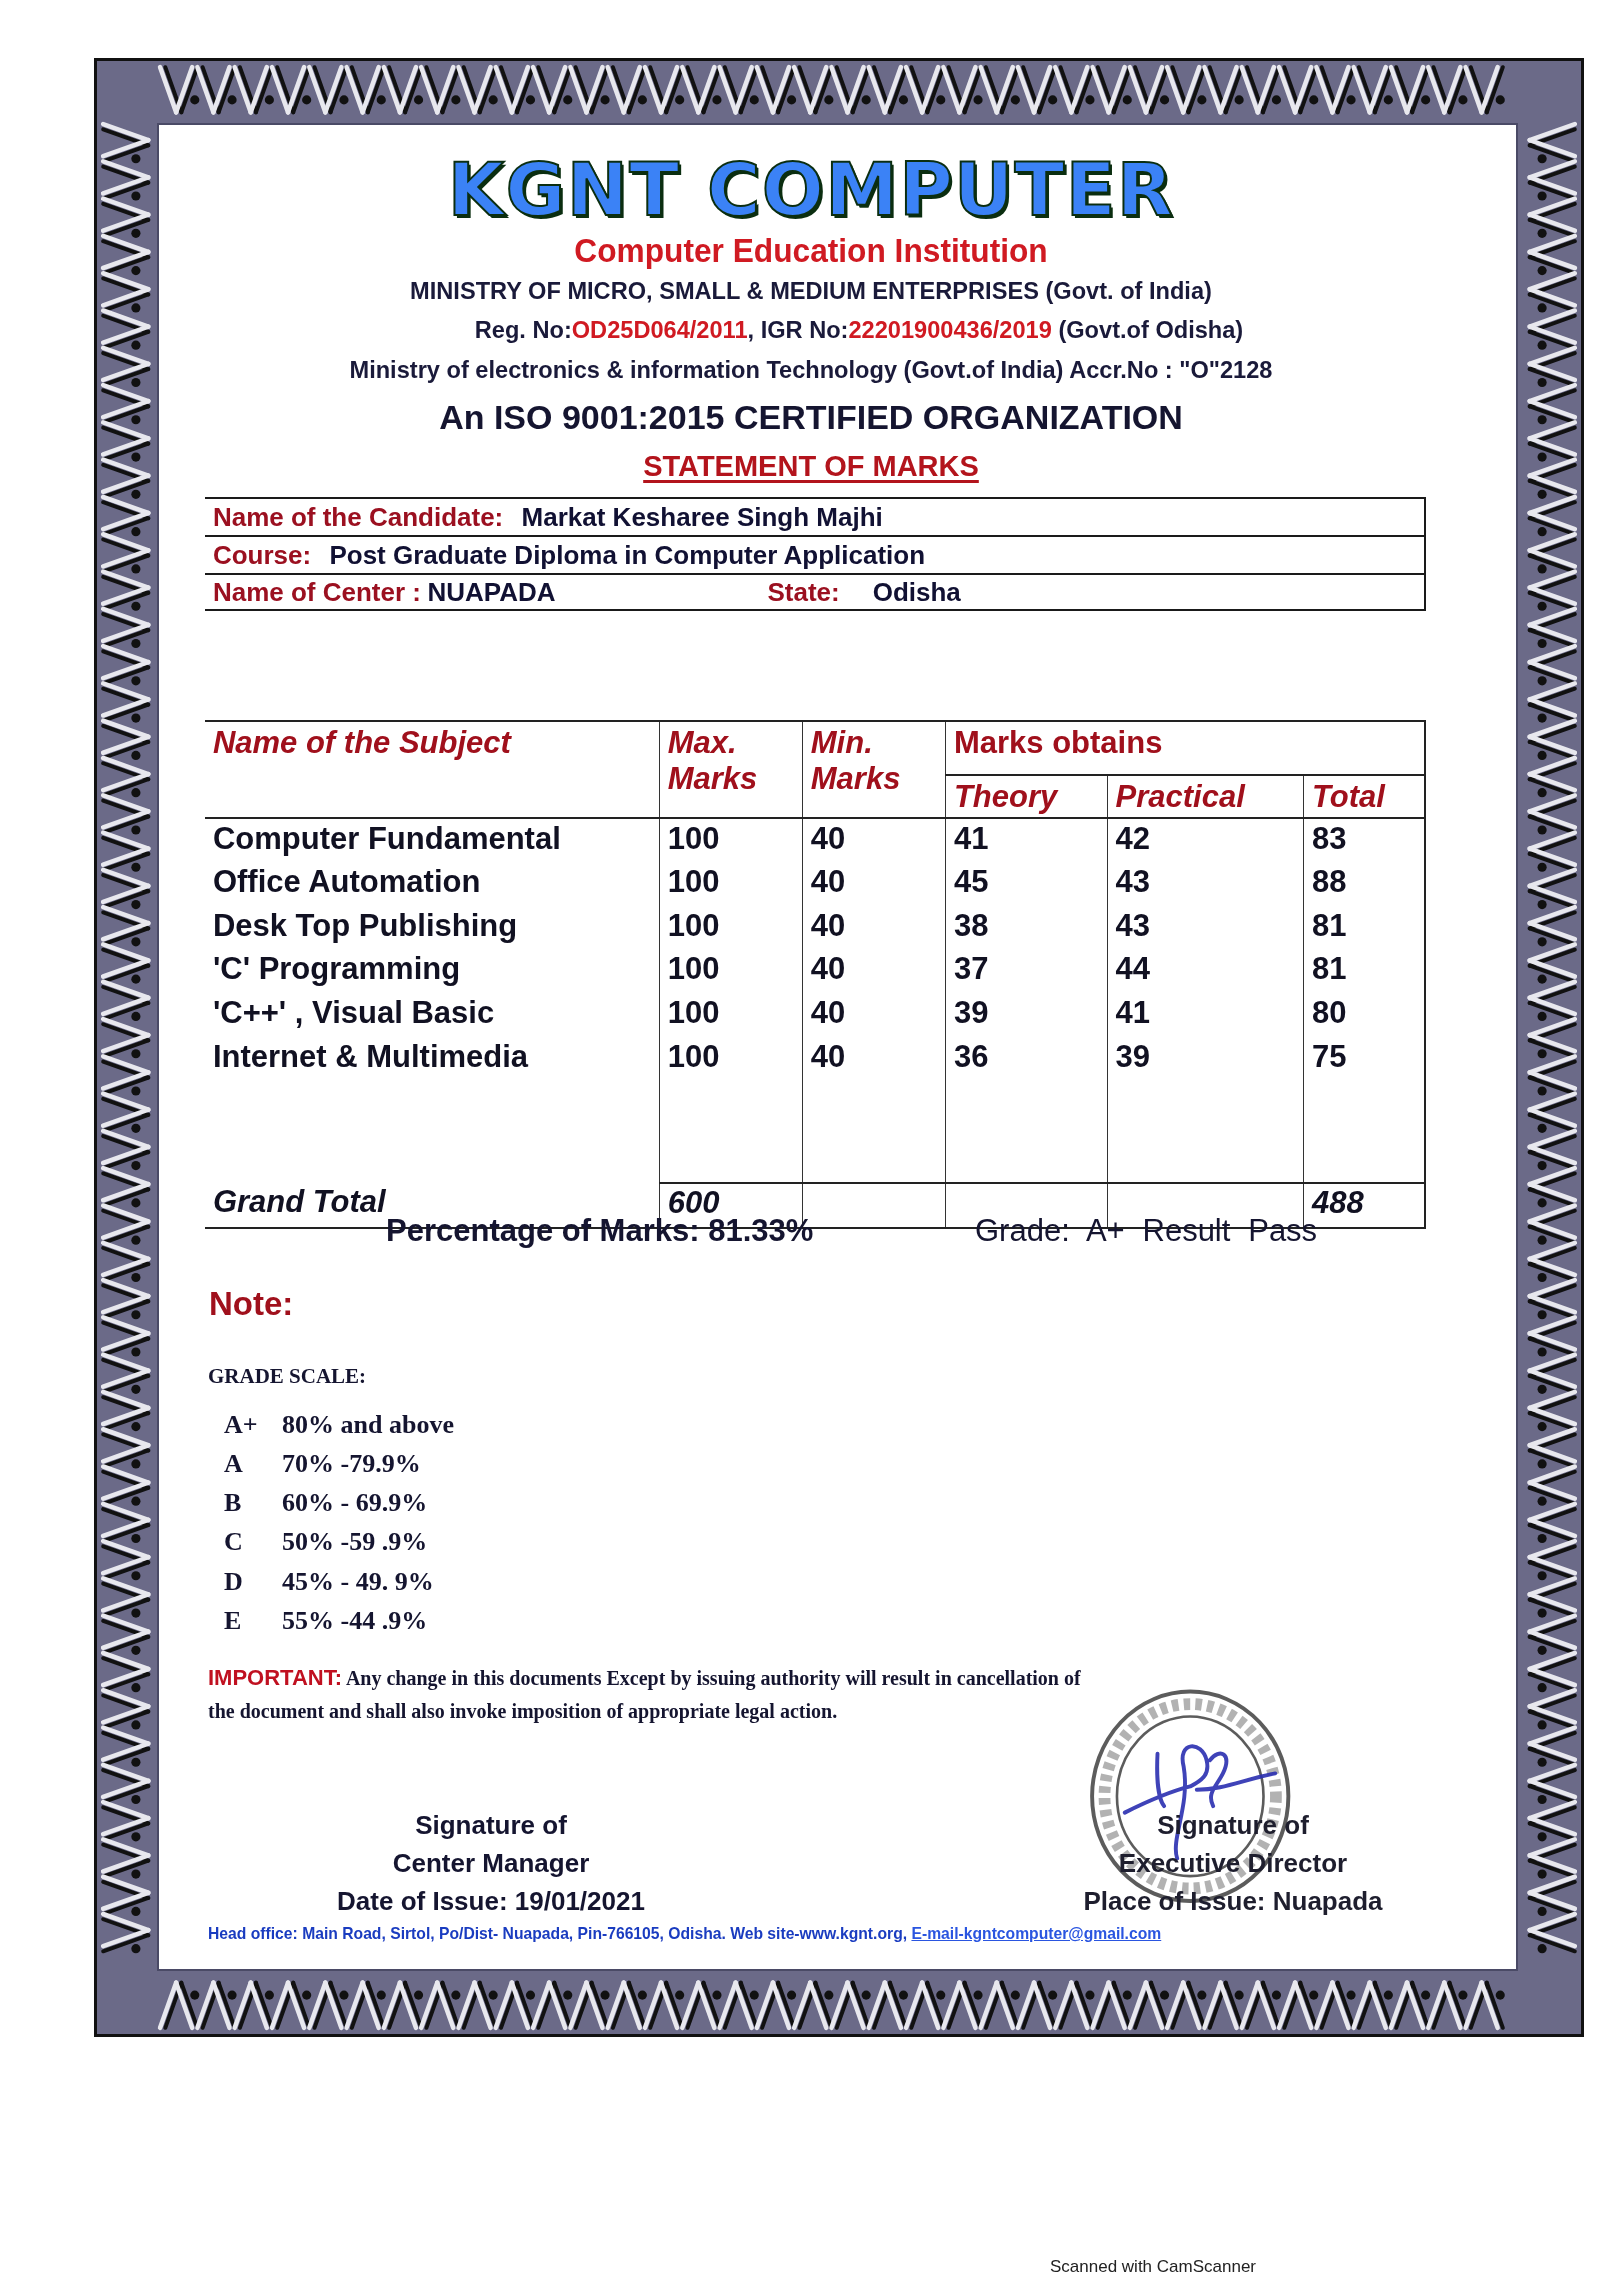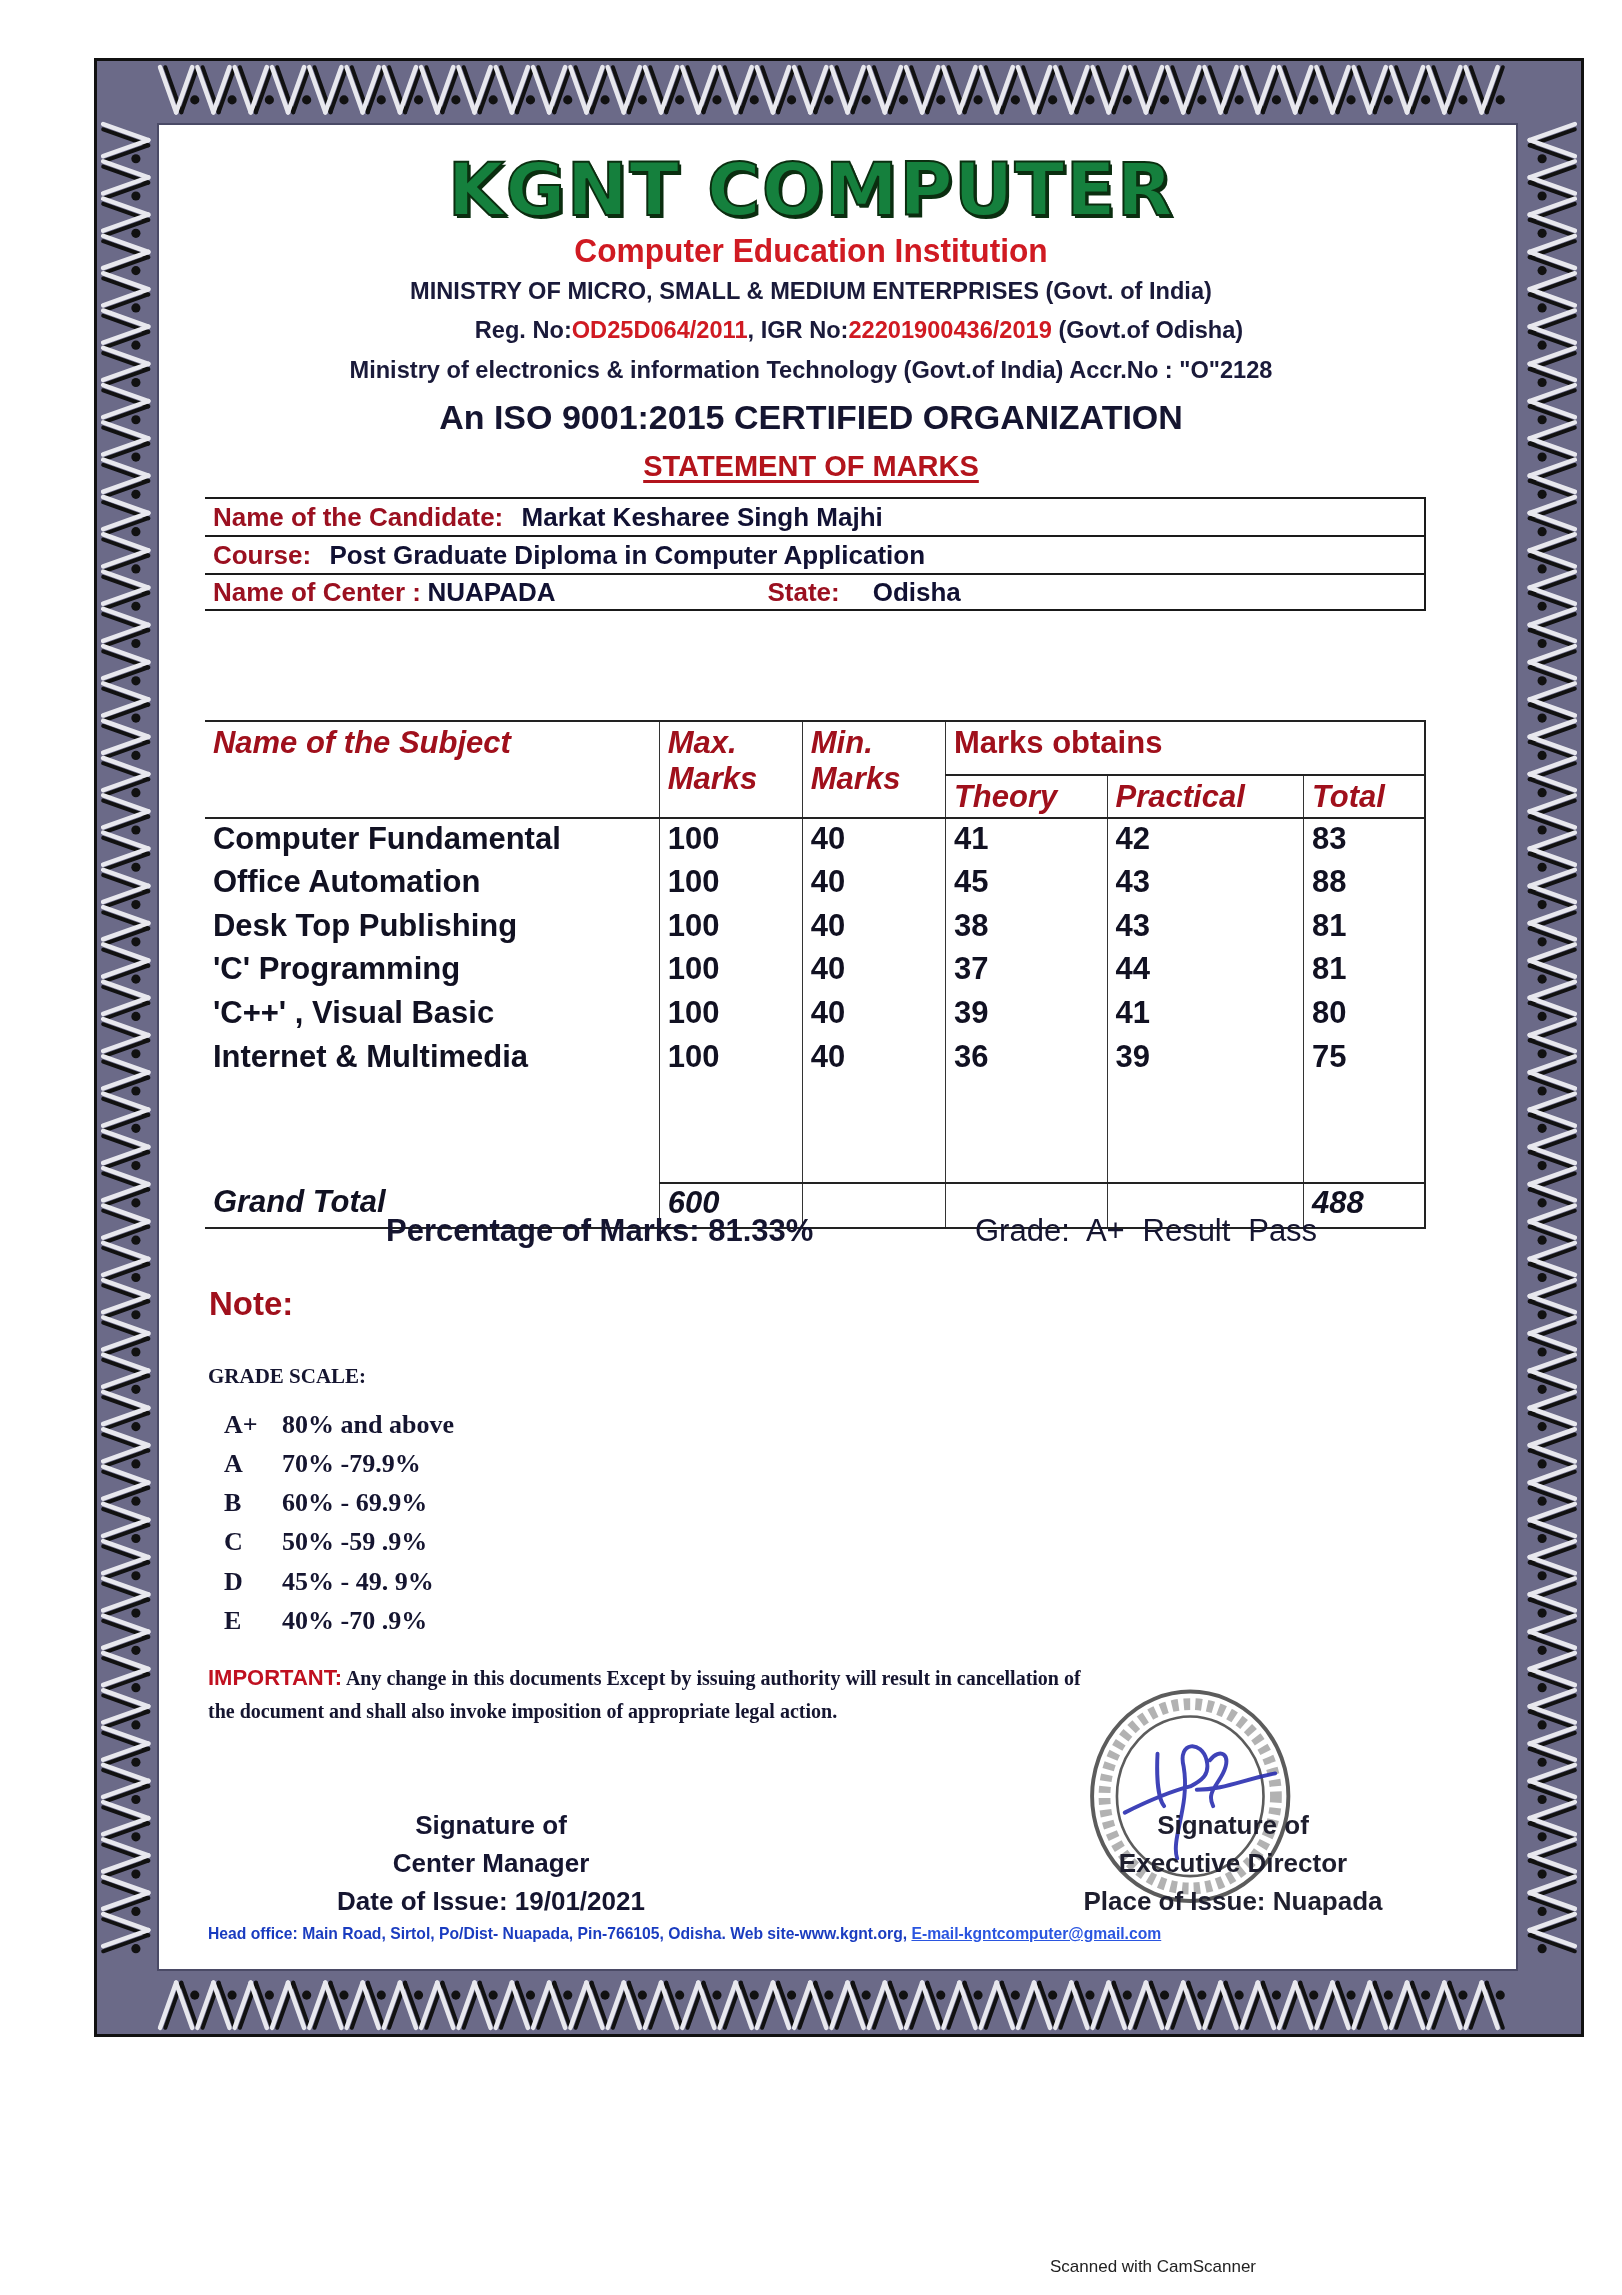--- a/index.html
+++ b/index.html
@@ -5,21 +5,21 @@
     html, body { margin: 0; padding: 0; background: #ffffff; }
     body { width: 1622px; height: 2295px; position: relative; overflow: hidden; font-family: "Liberation Sans", sans-serif; color: #151530; }
 
     .frame-outer { position: absolute; left: 94px; top: 58px; width: 1490px; height: 1979px; background: #6b6a88; border: 3.9px solid #111; box-sizing: border-box; }
     .frame-svg { position: absolute; left: 94px; top: 58px; width: 1490px; height: 1979px; }
     .frame-inner { position: absolute; left: 157px; top: 123px; width: 1361px; height: 1848px; background: #ffffff; border: 2px solid #4a4a66; box-sizing: border-box; }
 
     .abs { position: absolute; white-space: nowrap; }
     .center { left: 0; width: 1622px; text-align: center; }
 
-    .title { top: 147px; font-family: "DejaVu Sans", sans-serif; font-weight: bold; font-size: 73px; color: #15803d; letter-spacing: 1.3px; -webkit-text-stroke: 2px #0b2e10; text-shadow: 2.6px 2.6px 0 #0b2e10; }
+    .title { top: 147px; font-family: "DejaVu Sans", sans-serif; font-weight: bold; font-size: 73px; color: #3b82f6; letter-spacing: 1.3px; -webkit-text-stroke: 2px #0b2e10; text-shadow: 2.6px 2.6px 0 #0b2e10; }
     .subtitle { top: 232px; font-size: 33px; font-weight: bold; color: #d01a22; transform: scaleX(0.96); }
     .line1 { top: 278px; font-size: 23.6px; font-weight: bold; color: #1a1a3a; }
     .line2 { top: 317px; font-size: 23.6px; font-weight: bold; color: #1a1a3a; margin-left: 48px; }
     .line2 .red { color: #d01a22; }
     .line3 { top: 357px; font-size: 23.6px; font-weight: bold; color: #1a1a3a; }
     .iso { top: 398px; font-size: 34px; font-weight: bold; color: #151530; }
     .som { top: 450px; font-size: 29px; font-weight: bold; color: #b3141c; text-decoration: underline; text-decoration-thickness: 2.6px; text-underline-offset: 3.9px; }
 
     .info { position: absolute; left: 205px; top: 497px; width: 1221px; }
     .info-row { height: 38px; border-top: 2.6px solid #1a1a1a; border-right: 2px solid #1a1a1a; display: flex; align-items: center; font-size: 26px; font-weight: bold; padding-left: 7.9px; box-sizing: border-box; }
@@ -1038,21 +1038,21 @@
   <span>Pass</span>
 </div>
 
 <div class="abs note">Note:</div>
 <div class="abs gs-title">GRADE SCALE:</div>
 <div class="abs gs-row" style="top:1410px"><span class="gs-grade">A+</span><span>80% and above</span></div>
 <div class="abs gs-row" style="top:1449px"><span class="gs-grade">A</span><span>70% -79.9%</span></div>
 <div class="abs gs-row" style="top:1488px"><span class="gs-grade">B</span><span>60% - 69.9%</span></div>
 <div class="abs gs-row" style="top:1527px"><span class="gs-grade">C</span><span>50%  -59 .9%</span></div>
 <div class="abs gs-row" style="top:1567px"><span class="gs-grade">D</span><span>45% - 49. 9%</span></div>
-<div class="abs gs-row" style="top:1606px"><span class="gs-grade">E</span><span>40% -70 .9%</span></div>
+<div class="abs gs-row" style="top:1606px"><span class="gs-grade">E</span><span>55% -44 .9%</span></div>
 
 <div class="abs important">
   <span class="red">IMPORTANT:</span><span> Any change in this documents Except by issuing authority will result in cancellation  of</span>
 </div>
 <div class="abs important2">the document and shall also invoke imposition of  appropriate legal action.</div>
 
 <svg class="stamp" viewBox="0 0 350 360">
   <ellipse cx="170" cy="185" rx="150" ry="160" fill="none" stroke="#333" stroke-width="6" opacity="0.8"></ellipse>
   <ellipse cx="170" cy="185" rx="112" ry="122" fill="none" stroke="#333" stroke-width="4" opacity="0.8"></ellipse>
   <ellipse cx="170" cy="185" rx="131" ry="141" fill="none" stroke="#555" stroke-width="18" stroke-dasharray="10 8" opacity="0.45"></ellipse>

